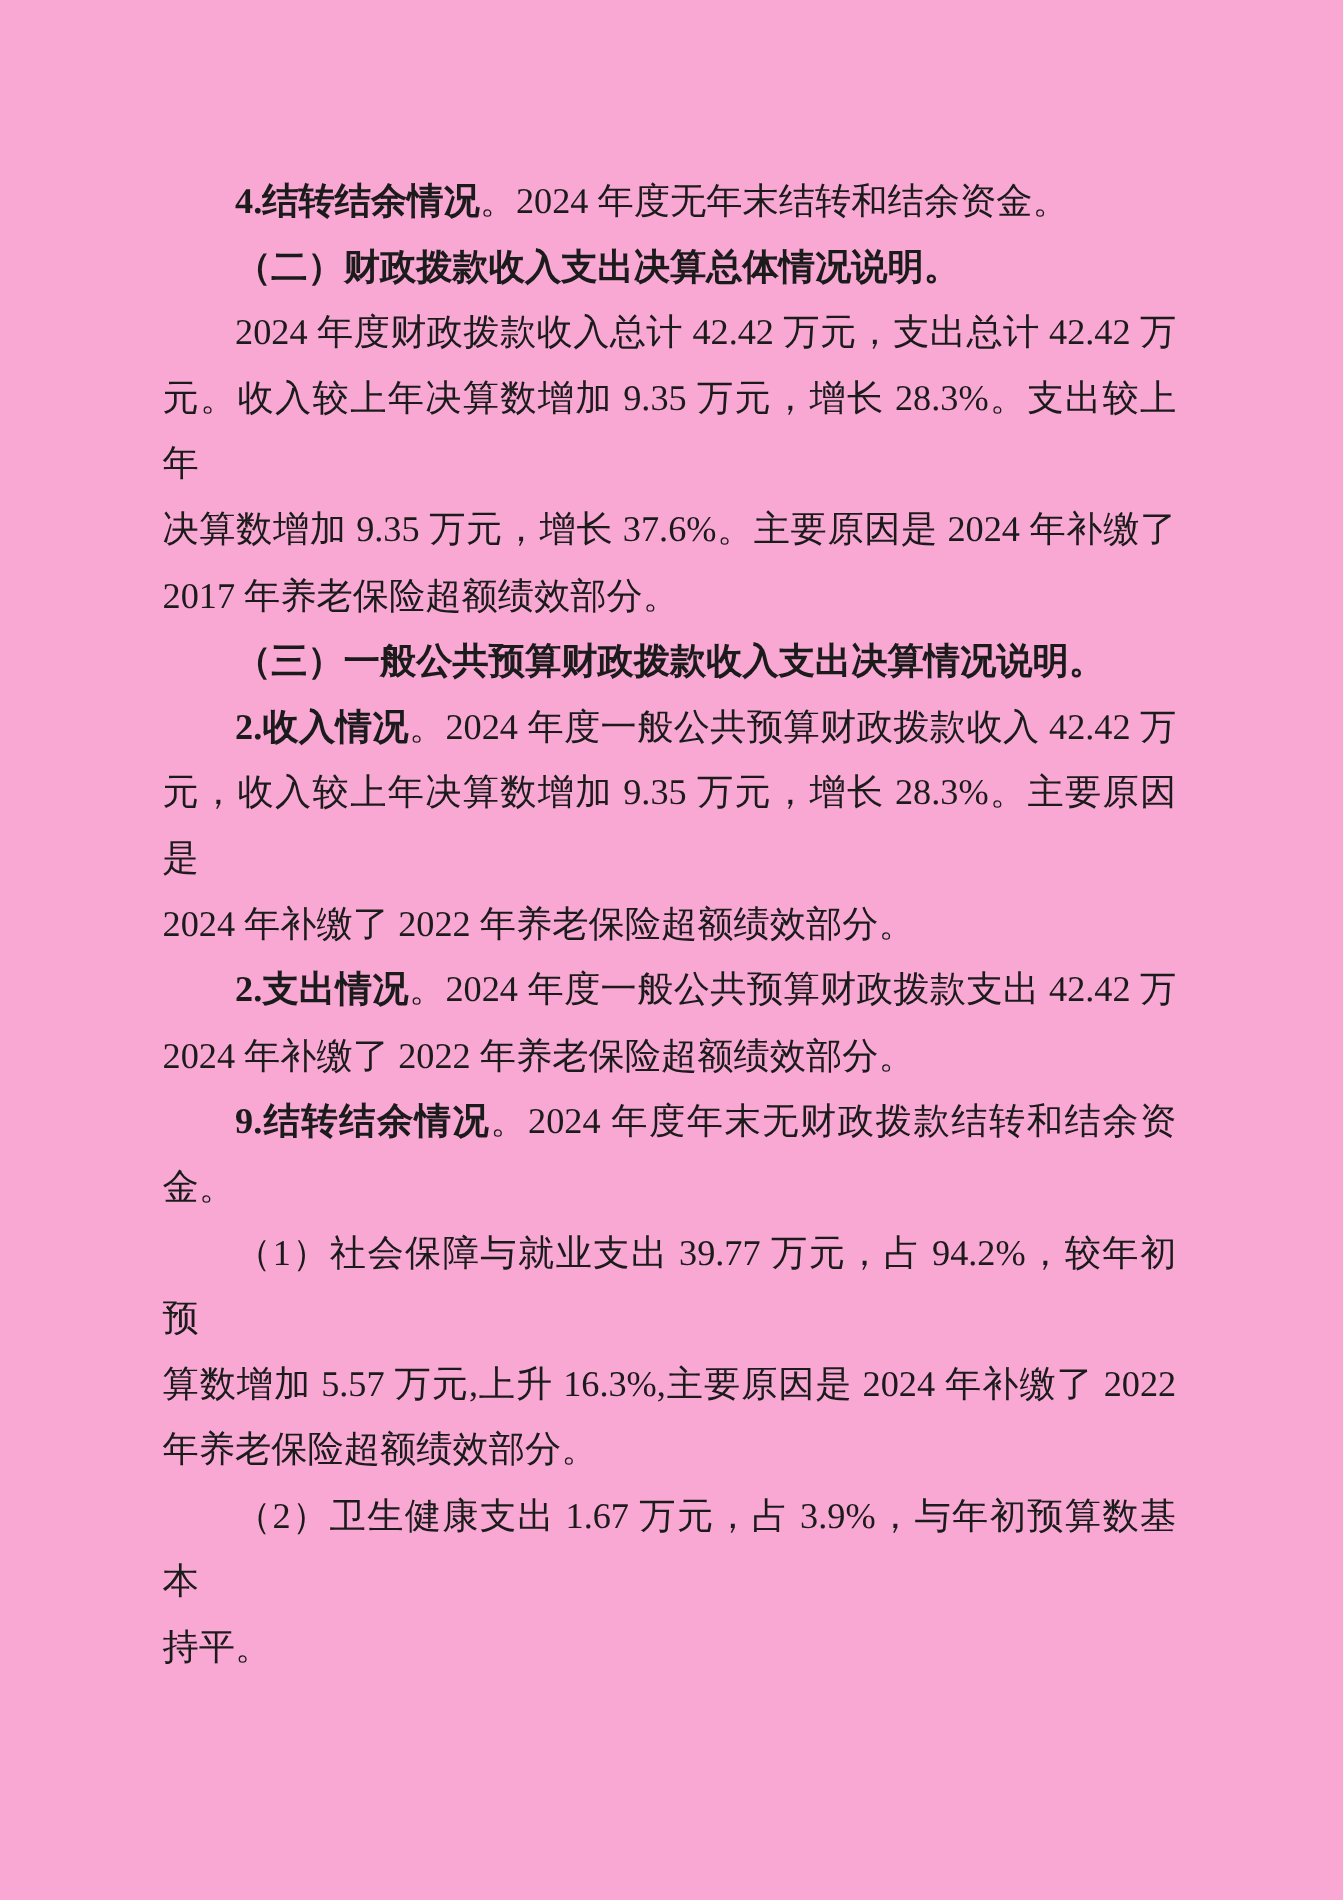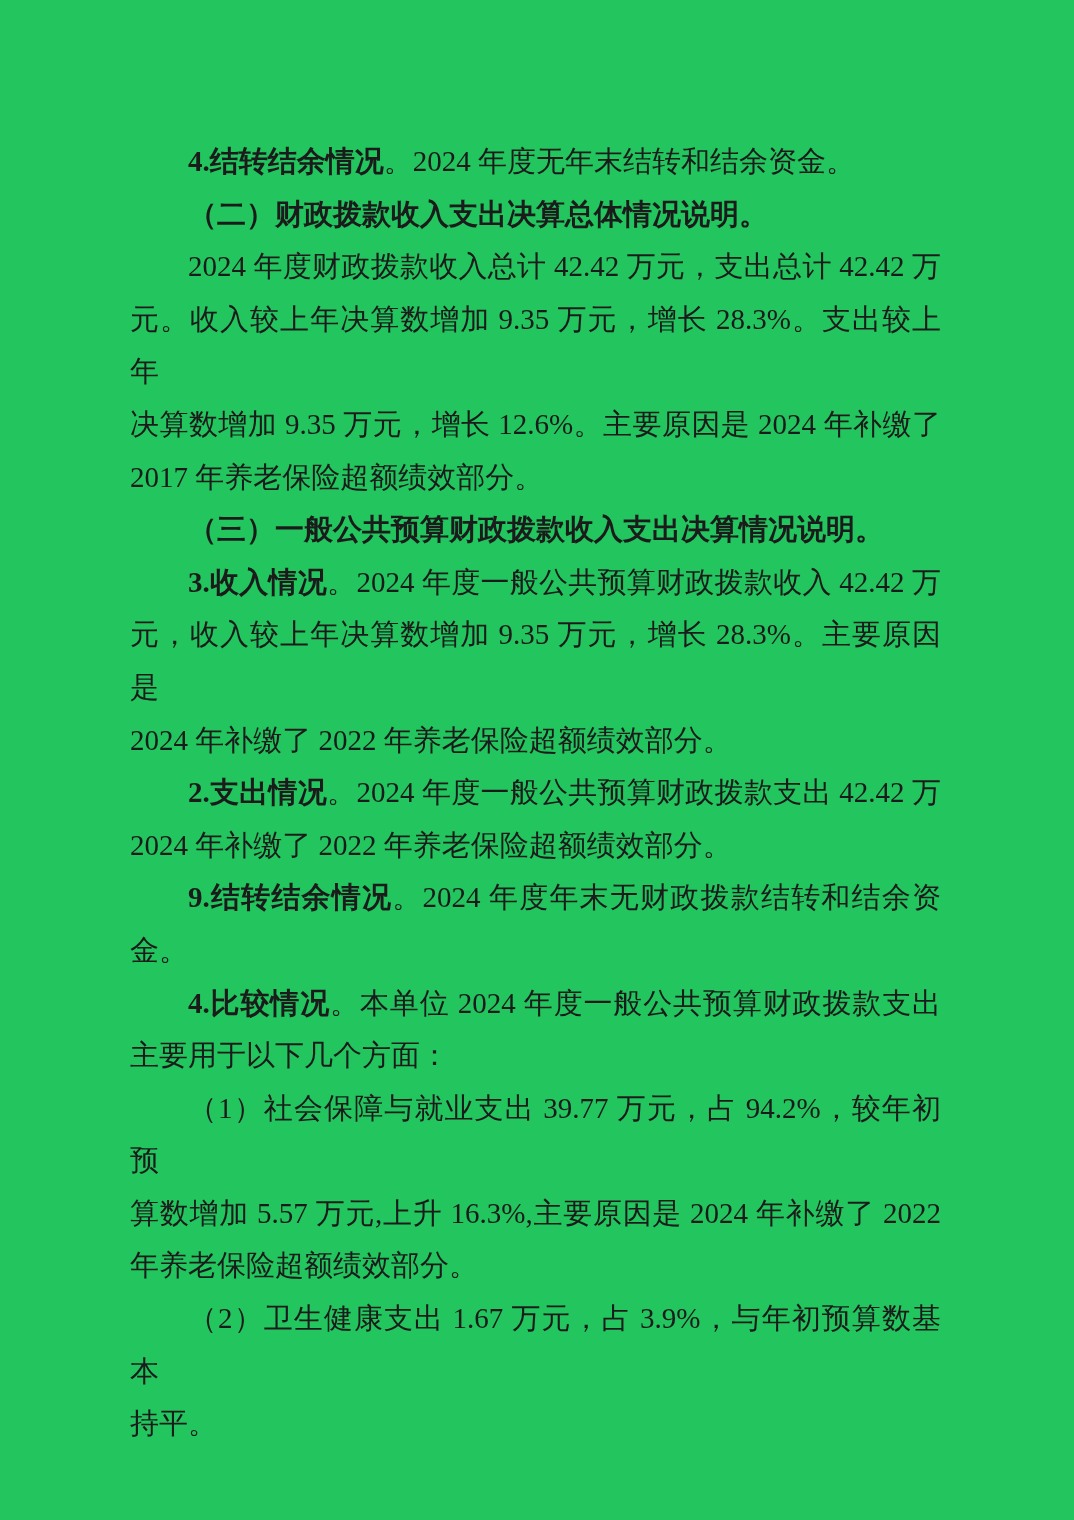--- a/index.html
+++ b/index.html
@@ -42,53 +42,49 @@
   .run {
     font-weight: 400;
   }
   .run.bold {
     font-weight: 700;
   }
 </style>
 </head>
 <body>
 
-<div class="page" style="background: #22c55e;">
+<div class="page" style="background: #f9a8d4;">
   <div class="doc" style="color: rgb(27, 27, 27);">
       <div class="paragraph">
         <div class="line indent"><span class="run bold">4.结转结余情况</span><span class="run">。2024 年度无年末结转和结余资金。</span></div>
       </div>
       <div class="paragraph">
         <div class="line indent"><span class="run bold">（二）财政拨款收入支出决算总体情况说明。</span></div>
       </div>
       <div class="paragraph">
         <div class="line full indent"><span class="run">2024 年度财政拨款收入总计 42.42 万元，支出总计 42.42 万</span></div>
         <div class="line full"><span class="run">元。收入较上年决算数增加 9.35 万元，增长 28.3%。支出较上年</span></div>
-        <div class="line full"><span class="run">决算数增加 9.35 万元，增长 12.6%。主要原因是 2024 年补缴了</span></div>
+        <div class="line full"><span class="run">决算数增加 9.35 万元，增长 37.6%。主要原因是 2024 年补缴了</span></div>
         <div class="line"><span class="run">2017 年养老保险超额绩效部分。</span></div>
       </div>
       <div class="paragraph">
         <div class="line indent"><span class="run bold">（三）一般公共预算财政拨款收入支出决算情况说明。</span></div>
       </div>
       <div class="paragraph">
-        <div class="line full indent"><span class="run bold">3.收入情况</span><span class="run">。2024 年度一般公共预算财政拨款收入 42.42 万</span></div>
+        <div class="line full indent"><span class="run bold">2.收入情况</span><span class="run">。2024 年度一般公共预算财政拨款收入 42.42 万</span></div>
         <div class="line full"><span class="run">元，收入较上年决算数增加 9.35 万元，增长 28.3%。主要原因是</span></div>
         <div class="line"><span class="run">2024 年补缴了 2022 年养老保险超额绩效部分。</span></div>
       </div>
       <div class="paragraph">
         <div class="line full indent"><span class="run bold">2.支出情况</span><span class="run">。2024 年度一般公共预算财政拨款支出 42.42 万</span></div>
         <div class="line"><span class="run">2024 年补缴了 2022 年养老保险超额绩效部分。</span></div>
       </div>
       <div class="paragraph">
         <div class="line full indent"><span class="run bold">9.结转结余情况</span><span class="run">。2024 年度年末无财政拨款结转和结余资</span></div>
         <div class="line"><span class="run">金。</span></div>
-      </div>
-      <div class="paragraph">
-        <div class="line full indent"><span class="run bold">4.比较情况</span><span class="run">。本单位 2024 年度一般公共预算财政拨款支出</span></div>
-        <div class="line"><span class="run">主要用于以下几个方面：</span></div>
       </div>
       <div class="paragraph">
         <div class="line full indent"><span class="run">（1）社会保障与就业支出 39.77 万元，占 94.2%，较年初预</span></div>
         <div class="line full"><span class="run">算数增加 5.57 万元,上升 16.3%,主要原因是 2024 年补缴了 2022</span></div>
         <div class="line"><span class="run">年养老保险超额绩效部分。</span></div>
       </div>
       <div class="paragraph">
         <div class="line full indent"><span class="run">（2）卫生健康支出 1.67 万元，占 3.9%，与年初预算数基本</span></div>
         <div class="line"><span class="run">持平。</span></div>
       </div>

